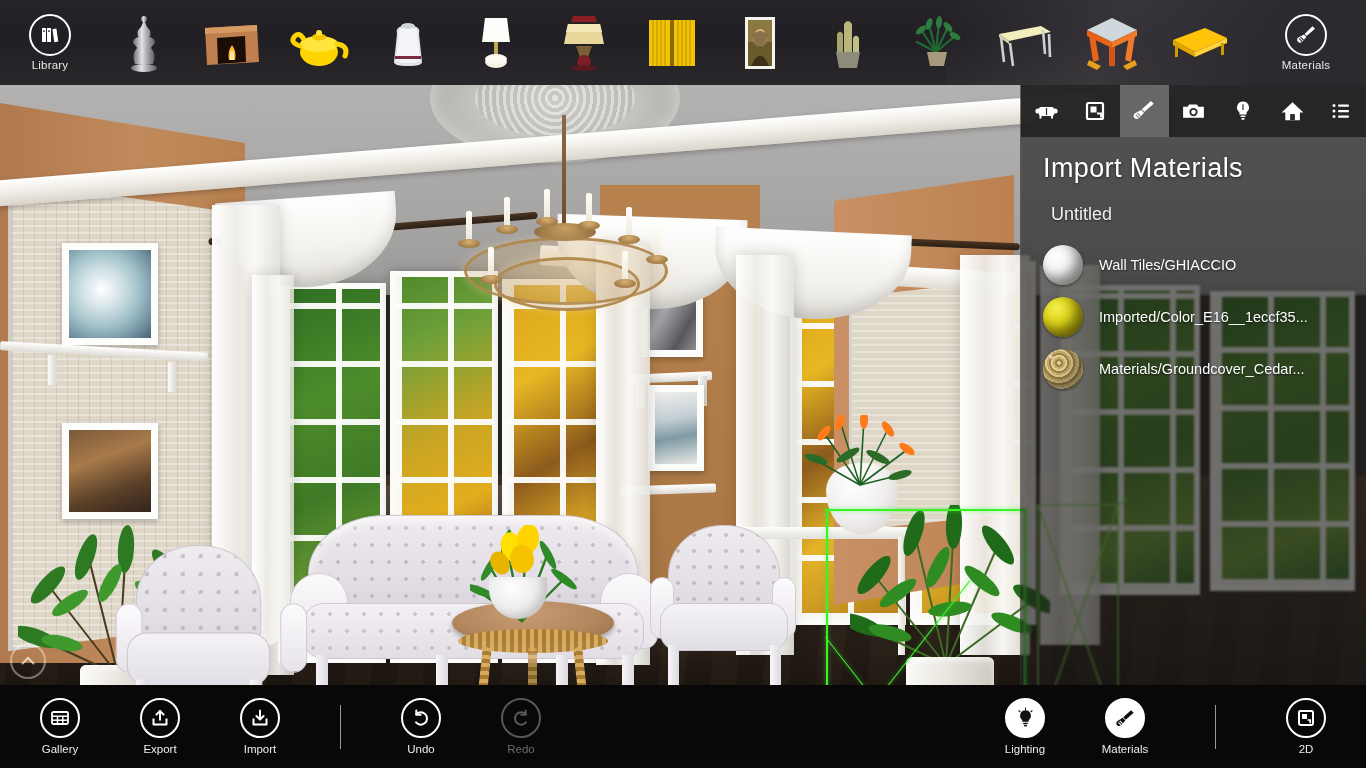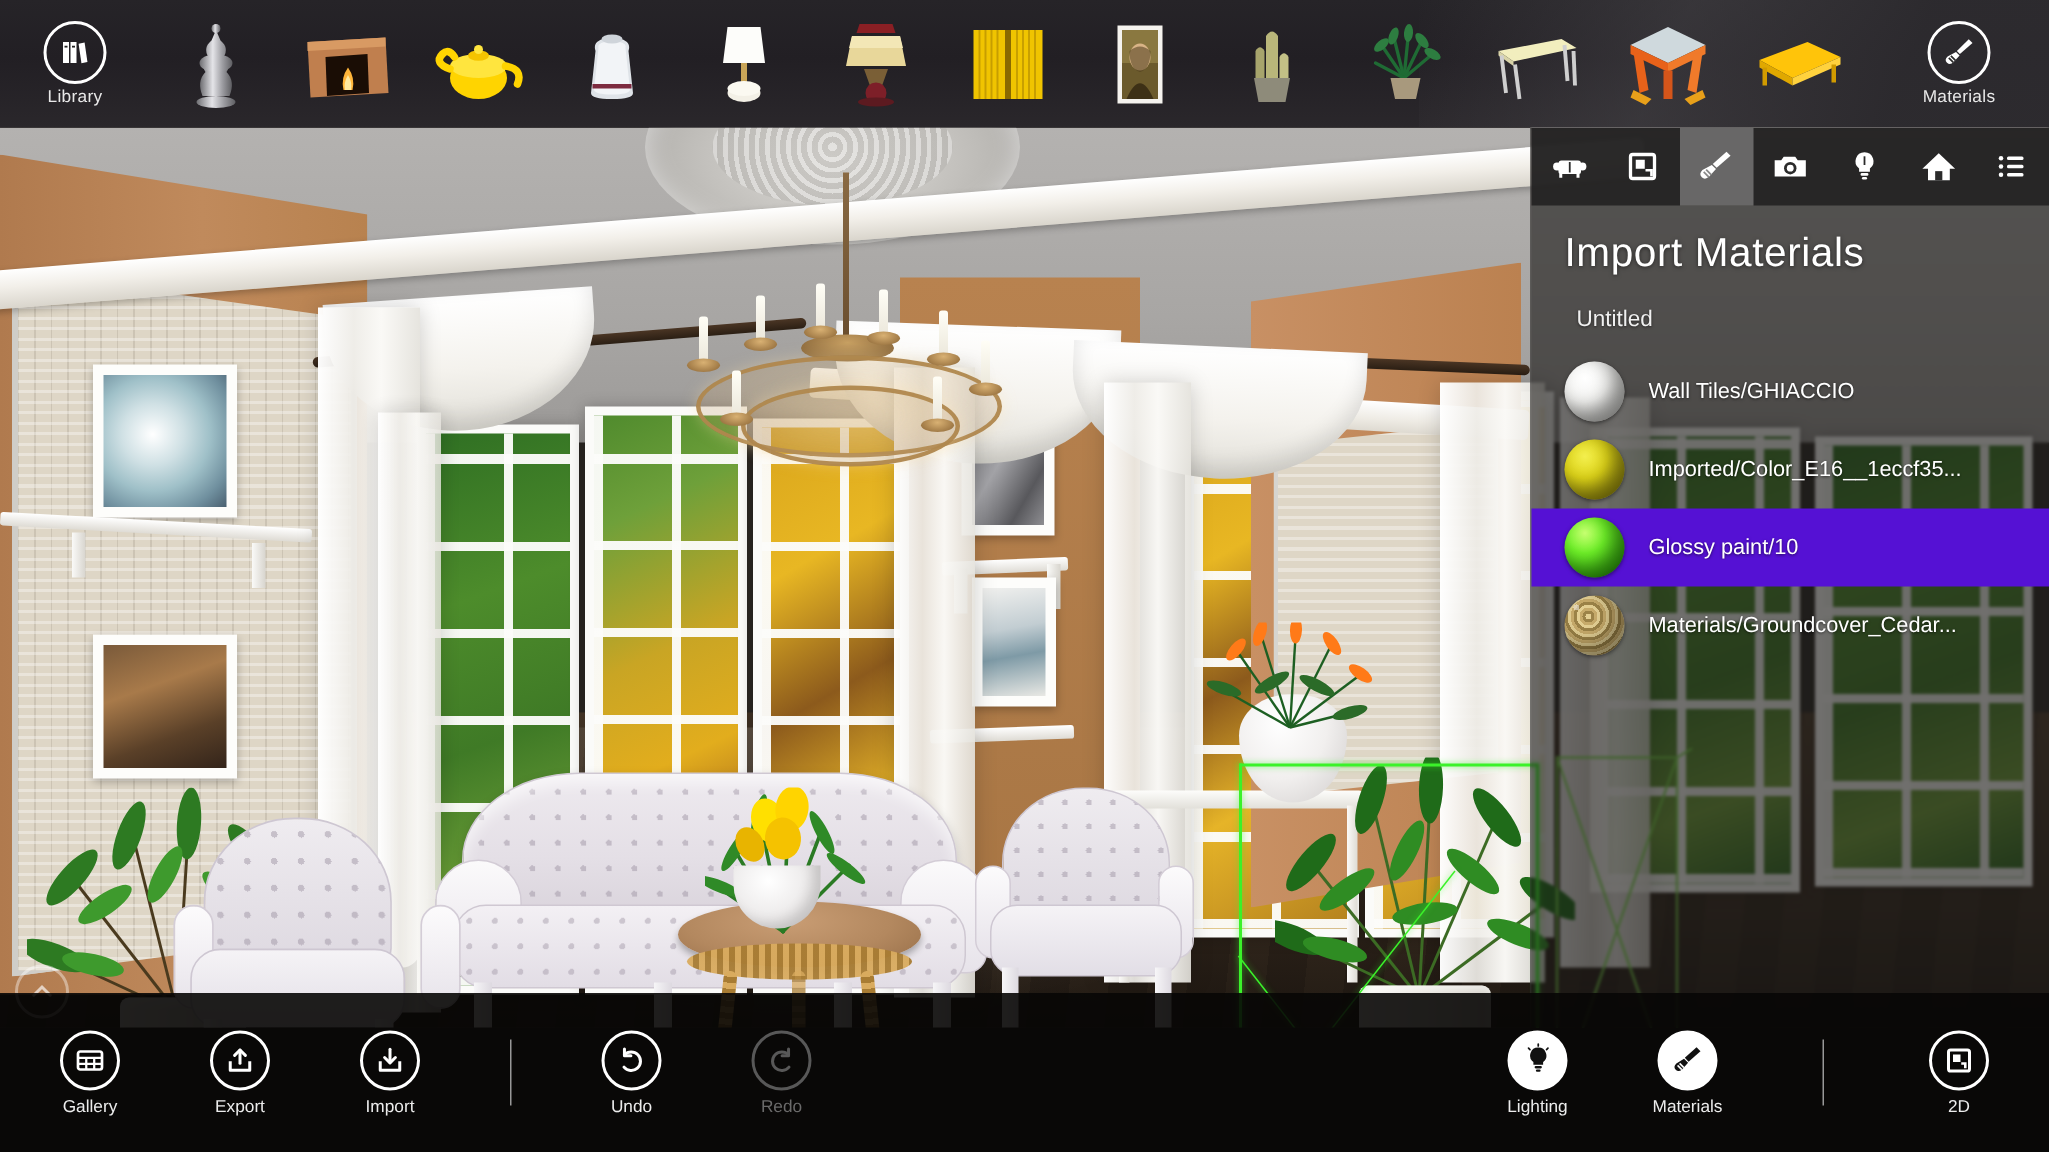--- a/index.html
+++ b/index.html
@@ -337,21 +337,21 @@
     flex: 1; display: flex; align-items: center; justify-content: center;
     color: #fff;
   }
   .panel-tab.active { background: rgba(255,255,255,.30); }
   #panel-title {
     color: #fff; font-size: 27px; font-weight: 300;
     padding: 16px 0 12px 22px; letter-spacing: .4px;
     text-shadow: 0 1px 3px rgba(0,0,0,.55);
   }
   #panel-subtitle {
-    color: #f0f0f0; font-size: 15px; padding: 8px 0 14px 30px;
+    color: #f0f0f0; font-size: 18px; padding: 8px 0 14px 30px;
     text-shadow: 0 1px 2px rgba(0,0,0,.6);
   }
   #material-list { flex: 0 0 auto; }
   .mat-row {
     display: flex; align-items: center; height: 52px; padding-left: 22px;
   }
   .mat-row.selected { background: #5511d4; }
   .mat-sphere {
     width: 40px; height: 40px; border-radius: 50%; flex: 0 0 auto;
     box-shadow: inset -7px -7px 12px rgba(0,0,0,.40), 0 1px 3px rgba(0,0,0,.5);
@@ -359,21 +359,21 @@
   .mat-name {
     margin-left: 16px; color: #fff; font-size: 14.5px;
     white-space: nowrap; overflow: hidden;
     text-shadow: 0 1px 2px rgba(0,0,0,.6);
   }
   #panel-rest { flex: 1 1 auto; }
 
   
   #bottom-toolbar {
     position: absolute; bottom: 0; left: 0;
-    width: 1366px; height: 106px;
+    width: 1366px; height: 83px;
     background: rgba(8,7,6,.90);
     display: flex; align-items: center;
     z-index: 50;
   }
   .bt-item {
     width: 100px; height: 83px;
     display: flex; flex-direction: column; align-items: center; justify-content: center;
     flex: 0 0 auto;
   }
   .bt-circle {
@@ -977,24 +977,20 @@
 
     <div id="material-list">
       <div class="mat-row">
         <div class="mat-sphere" style="background: radial-gradient(circle at 34% 28%, #ffffff 0%, #f2f2f0 40%, #d2d2cf 75%, #a8a8a4 100%);"></div>
         <div class="mat-name">Wall Tiles/GHIACCIO</div>
       </div>
       <div class="mat-row">
         <div class="mat-sphere" style="background: radial-gradient(circle at 34% 28%, #f3ef4e 0%, #ddd318 38%, #a69b0d 78%, #6b6408 100%);"></div>
         <div class="mat-name">Imported/Color_E16__1eccf35...</div>
       </div>
-      <div class="mat-row selected">
-        <div class="mat-sphere" style="background: radial-gradient(circle at 34% 26%, #c6ff70 0%, #6ef028 34%, #3cbd10 72%, #1d7206 100%);"></div>
-        <div class="mat-name">Glossy paint/10</div>
-      </div>
       <div class="mat-row">
         <div class="mat-sphere" style="background:
                radial-gradient(circle at 20% 20%, rgba(255,255,255,.5) 0 2px, rgba(0,0,0,0) 2px),
                repeating-radial-gradient(circle at 40% 35%, #e3cf93 0 2px, #9c8348 2px 4px, #c7ab6b 4px 6px),
                radial-gradient(circle at 34% 28%, #e8d8a4 0%, #b49660 55%, #6b5730 100%);"></div>
         <div class="mat-name">Materials/Groundcover_Cedar...</div>
       </div>
     </div>
 
     <div id="panel-rest"></div>

